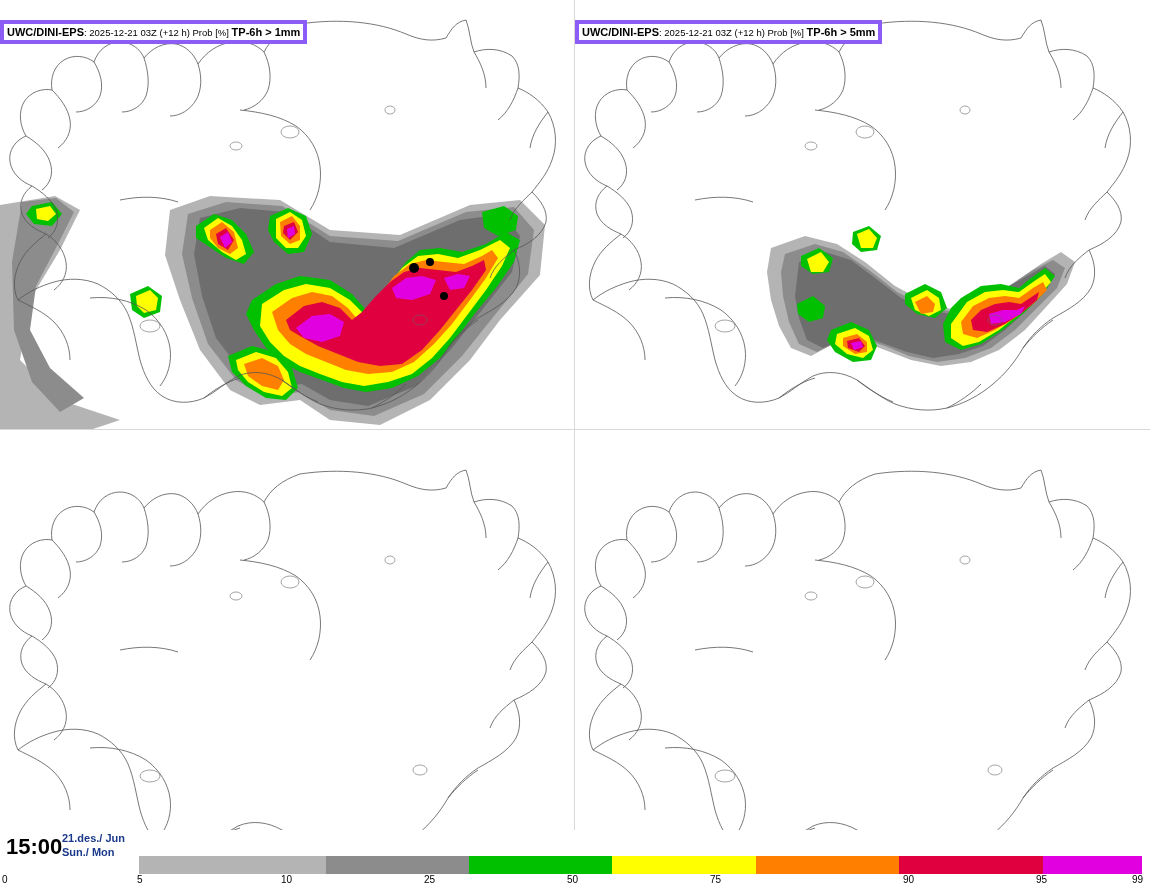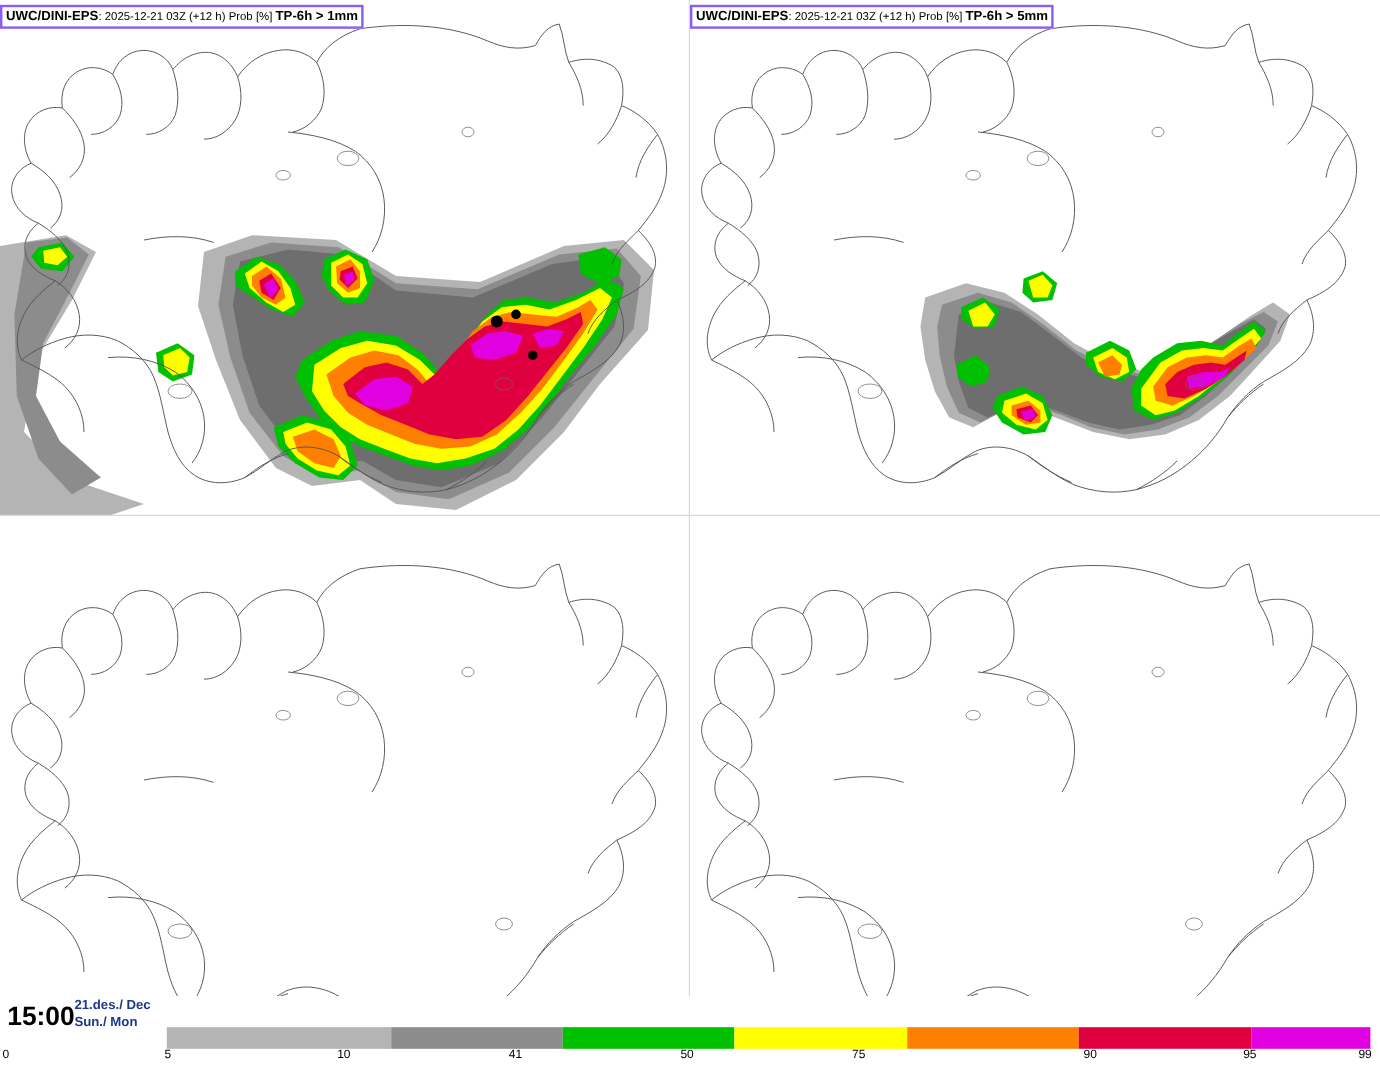--- a/index.html
+++ b/index.html
@@ -11,22 +11,22 @@
   .p0{left:0;top:0;}
   .p1{left:575px;top:0;}
   .p2{left:0;top:430px;}
   .p3{left:575px;top:430px;}
 
   .divider-v{position:absolute;left:574px;top:0;width:1px;height:860px;background:#d8d8d8;}
   .divider-h{position:absolute;left:0;top:429px;width:1150px;height:1px;background:#d8d8d8;}
 
   
   .titlebox{
-    position:absolute;left:0px;top:4px;
-    border:2px solid #8b5cf6;background:#fff;
+    position:absolute;left:0px;top:20px;
+    border:4px solid #8b5cf6;background:#fff;
     padding:1px 3px 2px 3px;
     white-space:nowrap;z-index:20;
     line-height:11px;
   }
   .p1 .titlebox,.p3 .titlebox{left:0px;text-align:right;}
   .t-model{font-size:11px;font-weight:bold;color:#000;}
   .t-run{font-size:9.5px;color:#000;}
   .t-var{font-size:11px;font-weight:bold;color:#000;}
 
   .mapwrap{position:absolute;left:0;top:0;width:575px;height:430px;}
@@ -325,39 +325,39 @@
     </div>
   </div>
 
   <div class="divider-v"></div>
   <div class="divider-h"></div>
 </div>
 
 <div class="bottom">
   <div class="clock">15:00</div>
   <div class="datebox">
-    <div>21.des./ Dec</div>
+    <div>21.des./ Jun</div>
     <div>Sun./ Mon</div>
   </div>
 
   <div class="cbar">
     <div style="width:18.6%;background:#b4b4b4;"></div>
     <div style="width:14.3%;background:#8c8c8c;"></div>
     <div style="width:0%;background:#6e6e6e;"></div>
     <div style="width:14.3%;background:#00c000;"></div>
     <div style="width:14.3%;background:#ffff00;"></div>
     <div style="width:14.3%;background:#ff8000;"></div>
     <div style="width:14.3%;background:#e00040;"></div>
     <div style="width:9.9%;background:#e000e0;"></div>
   </div>
 
   <div class="cbarticks">
     <span style="left:2px;">0</span>
     <span style="left:137px;">5</span>
     <span style="left:281px;">10</span>
-    <span style="left:424px;">41</span>
+    <span style="left:424px;">25</span>
     <span style="left:567px;">50</span>
     <span style="left:710px;">75</span>
     <span style="left:903px;">90</span>
     <span style="left:1036px;">95</span>
     <span style="left:1132px;">99</span>
   </div>
 </div>
 
 </body></html>

